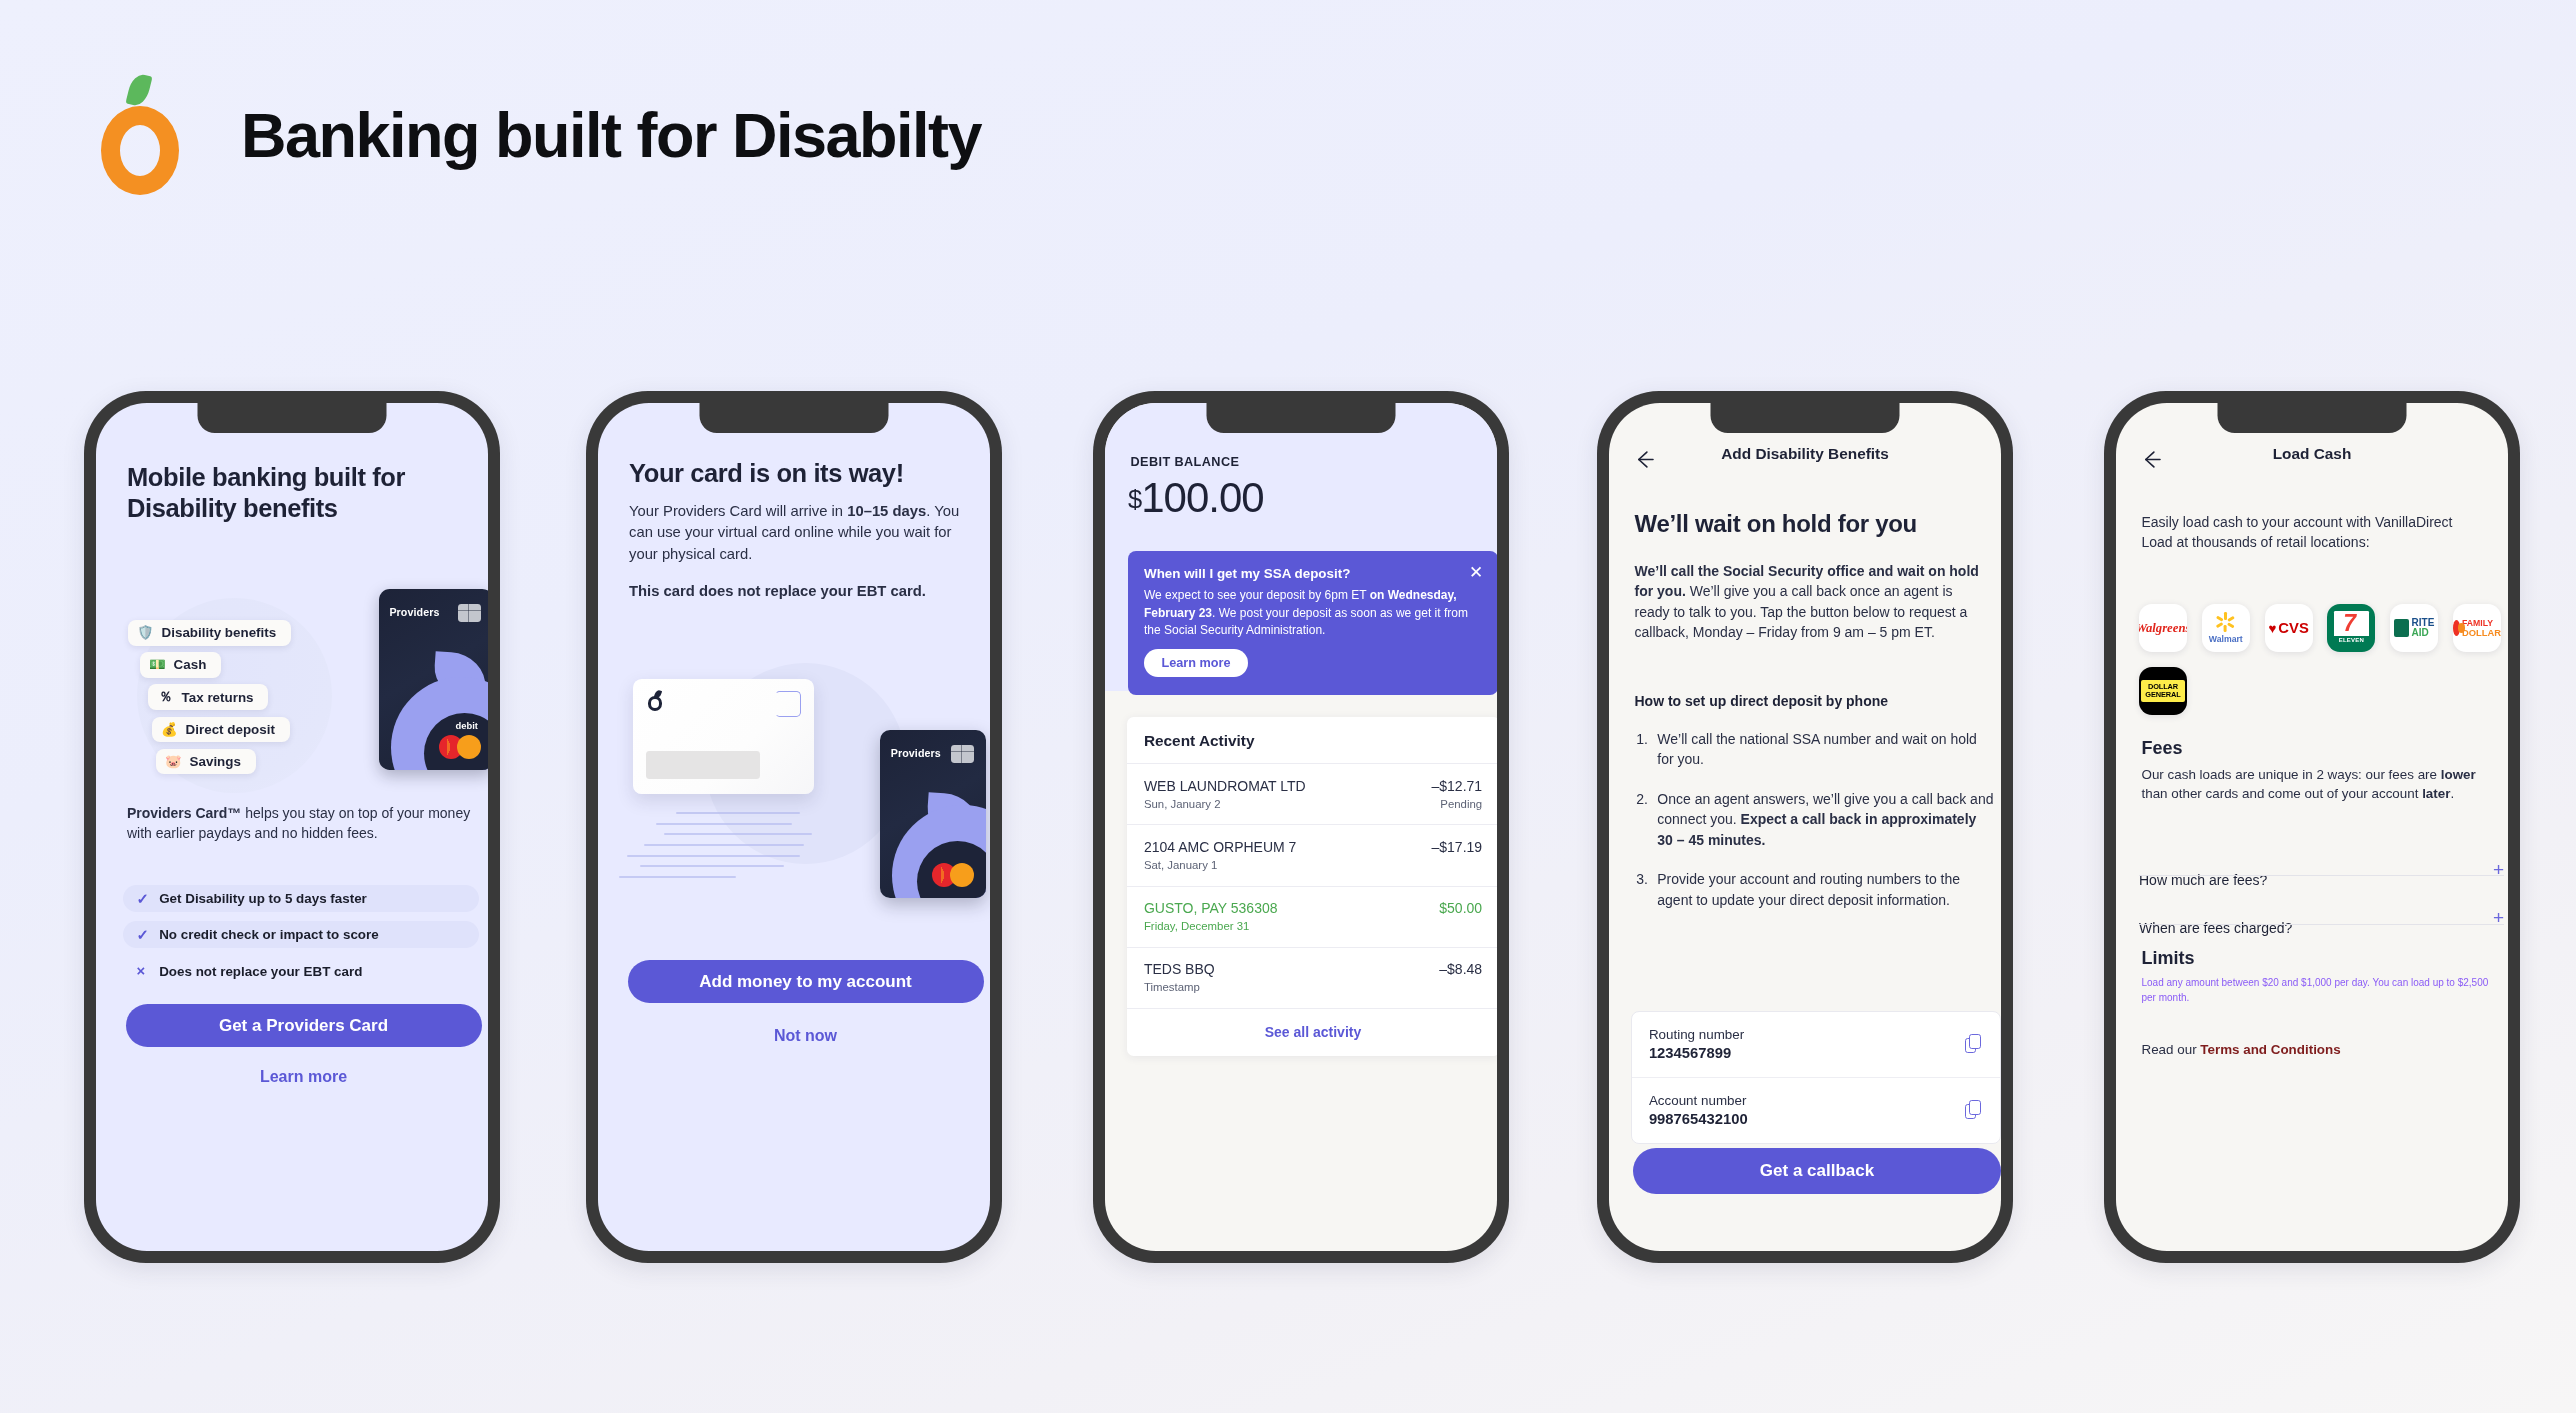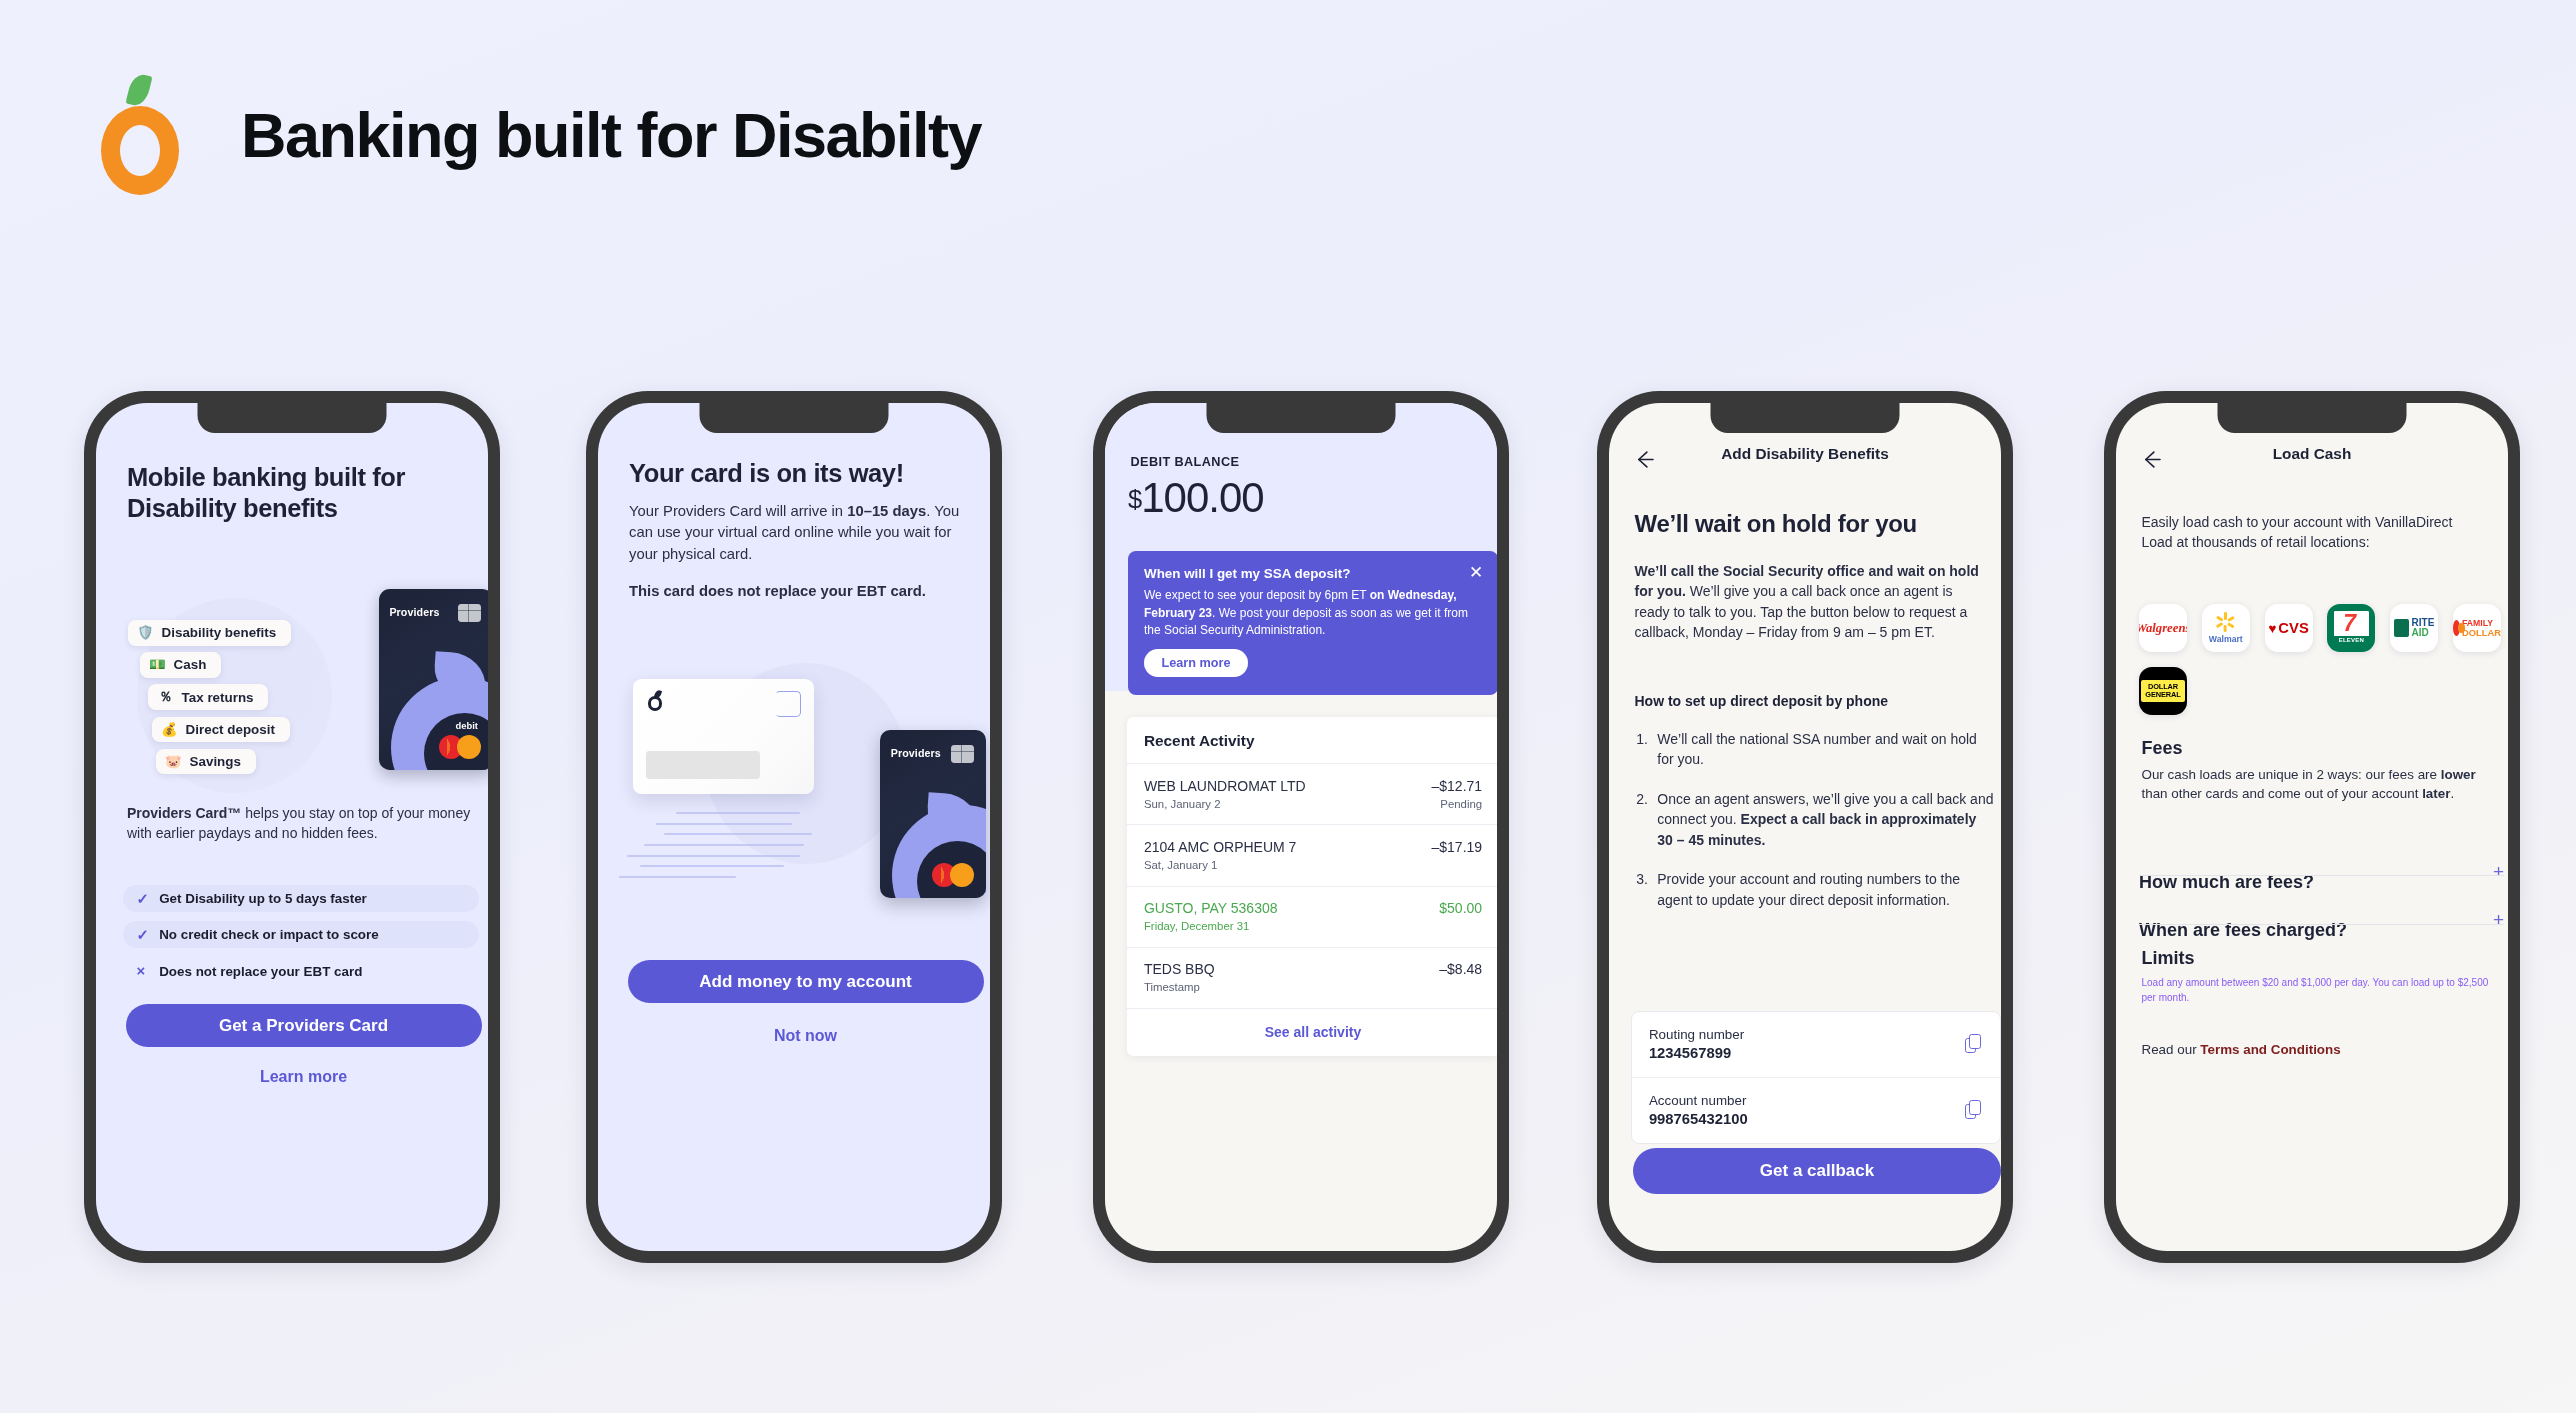--- a/index.html
+++ b/index.html
@@ -291,21 +291,21 @@
   .fd-txt .f1 { color: #ee3124; font-size: 8.7px; font-weight: 700; }
   .fd-txt .f2 { color: #f68b1f; font-size: 9.4px; font-weight: 700; }
   .lg-dg { background: #000; }
   .dg-plate { background: #fdec4a; border-radius: 2px; padding: 3.4px 4.7px; line-height: 1.05; }
   .dg-plate div { color: #000; font-size: 7.4px; font-weight: 700; letter-spacing: -0.1px; }
   .p5-fees-h { position: absolute; left: 25.5px; top: 335px; font-size: 18px; font-weight: 700; color: #1e2236; }
   .p5-fees-p { position: absolute; left: 25.5px; top: 362px; width: 342px; font-size: 13.4px; color: #2a2f45; line-height: 1.45; }
   .acc { position: absolute; left: 23px; width: 365px; display: flex; align-items: center; justify-content: space-between; }
   .acc.a1 { top: 447px; }
   .acc.a2 { top: 495px; }
-  .acc-q { font-size: 18px; font-weight: 700; color: #1e2236; margin-top: 22px; }
+  .acc-q { font-size: 14px; font-weight: 400; color: #1e2236; margin-top: 22px; }
   .acc-plus { color: #6b68dd; font-size: 19px; font-weight: 300; cursor: pointer; line-height: 1; }
   .acc-div { position: absolute; left: 23px; width: 365px; height: 0.7px; background: #e3e3e9; }
   .acc-div.d1 { top: 472px; }
   .acc-div.d2 { top: 521px; }
   .p5-lim-h { position: absolute; left: 25.5px; top: 545px; font-size: 18px; font-weight: 700; color: #1e2236; }
   .p5-lim-p { position: absolute; left: 25.5px; top: 573px; width: 349px; font-size: 10px; color: #8b5cf6; line-height: 1.45; }
   .p5-terms { position: absolute; left: 25.5px; top: 639px; font-size: 13.4px; color: #2a2f45; }
   .p5-terms a { color: #7f1d1d; font-weight: 700; text-decoration: none; cursor: pointer; }
   .p5-cta { position: absolute; left: 23px; top: 686px; width: 368px; height: 46px; }
 </style>

